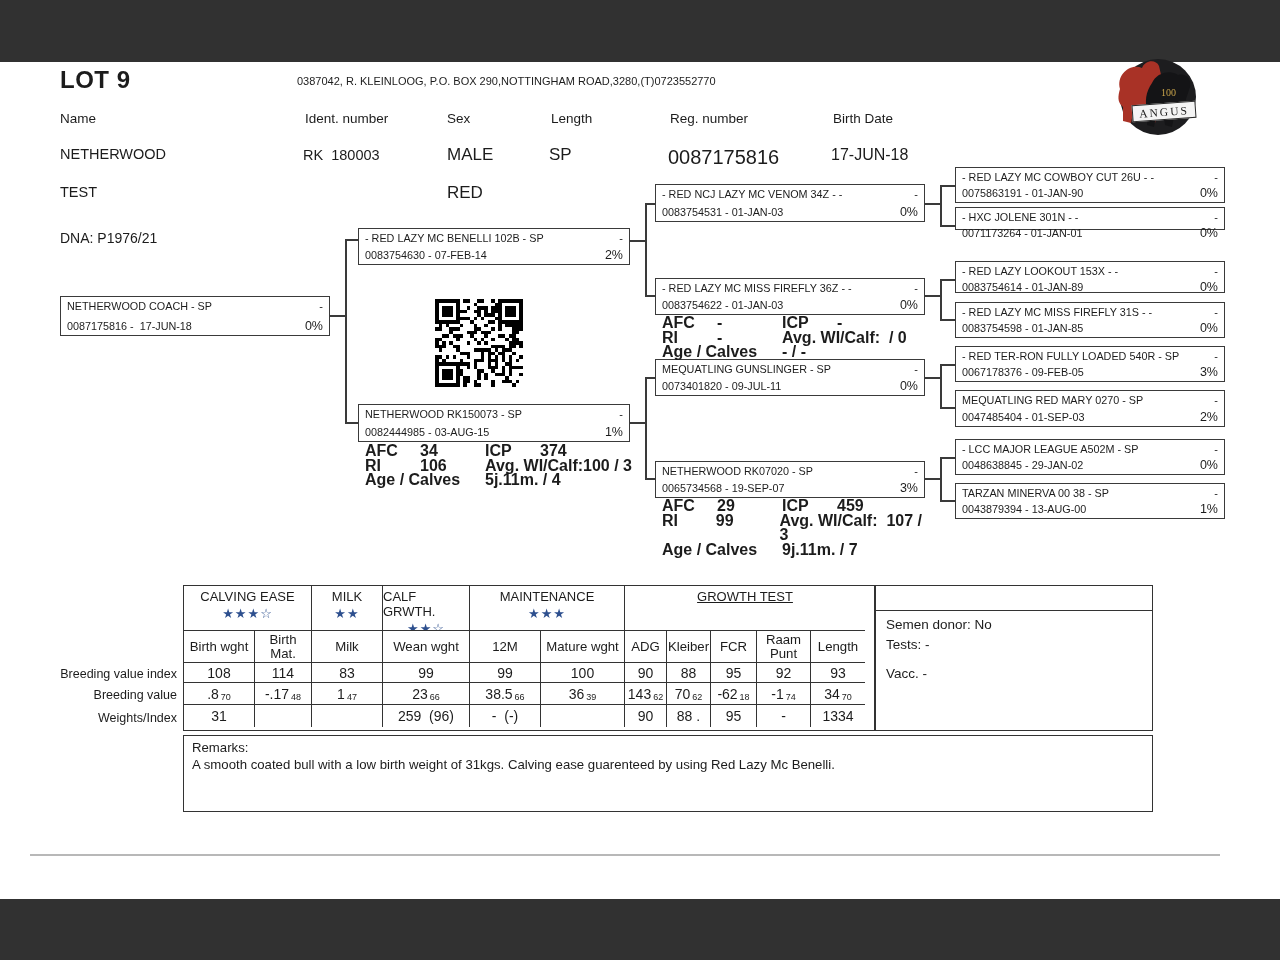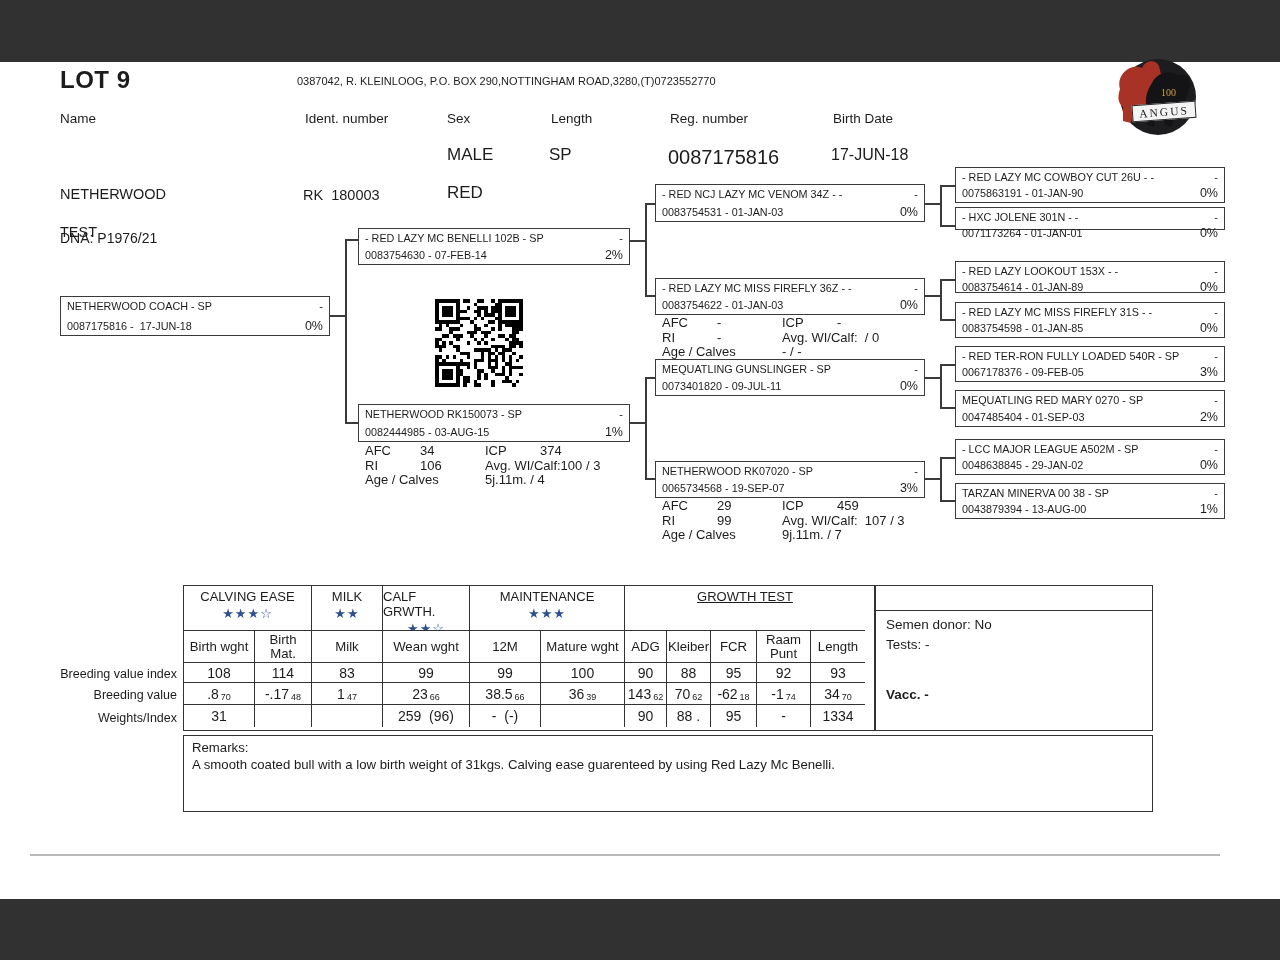--- a/index.html
+++ b/index.html
@@ -7,21 +7,21 @@
        font-family:"Liberation Sans",sans-serif;color:#1c1c1c;overflow:hidden;}
   .abs{position:absolute;}
   
   .bar-top{left:0;top:0;width:1280px;height:62px;background:#313131;}
   .bar-bottom{left:0;top:899px;width:1280px;height:61px;background:#313131;}
   .divider{left:30px;top:854px;width:1190px;height:2px;background:#b8b8b8;}
   
   .lot{left:60px;top:66px;font-size:24px;font-weight:bold;letter-spacing:.5px;}
   .address{left:297px;top:75px;font-size:11px;}
   .flabel{font-size:13.5px;text-align:right;}
-  .fval{font-size:14.5px;margin-top:40px;}
+  .fval{font-size:14.5px;}
   .fval-big{font-size:17px;}
   .dna{left:60px;top:230px;font-size:14px;}
   
   .logo{left:1106px;top:55px;width:92px;height:86px;}
   .logo-circle{position:absolute;left:14px;top:4px;width:76px;height:76px;border-radius:50%;background:#1d1d1f;}
   .logo-cows{position:absolute;left:0;top:0;width:92px;height:80px;}
   .logo-100{position:absolute;left:55px;top:32px;font-family:"Liberation Serif",serif;font-size:10px;color:#c9a44a;}
   .logo-banner{position:absolute;left:26px;top:48px;width:62px;height:15px;background:#f4f4f4;border:1px solid #2a2a2a;
       transform:rotate(-4deg);font-family:"Liberation Serif",serif;font-size:11.5px;letter-spacing:2px;
       display:flex;align-items:center;justify-content:center;color:#222;}
@@ -41,21 +41,21 @@
   .pb6{left:655px;top:461px;width:270px;height:37px}
   .pb7{left:955px;top:167px;width:270px;height:36px}
   .pb8{left:955px;top:207px;width:270px;height:23px}
   .pb9{left:955px;top:261px;width:270px;height:32px}
   .pb10{left:955px;top:302px;width:270px;height:36px}
   .pb11{left:955px;top:346px;width:270px;height:36px}
   .pb12{left:955px;top:390px;width:270px;height:37px}
   .pb13{left:955px;top:439px;width:270px;height:36px}
   .pb14{left:955px;top:483px;width:270px;height:36px}
   
-  .stats{position:absolute;font-size:13px;line-height:14.5px;}
+  .stats{position:absolute;font-size:16px;line-height:14.5px;font-weight:bold;}
   .sline{display:flex;}
   .sw1{display:inline-block;width:55px;}
   .sw2{display:inline-block;width:65px;}
   .sw3{display:inline-block;width:120px;}
   .st-dam{left:365px;top:444px;width:270px;}
   .st-gp2{left:662px;top:316px;width:270px;}
   .st-gp4{left:662px;top:499px;width:270px;}
   .cline{position:absolute;background:#3a3a3a;}
   
   .qr{left:435px;top:299px;width:88px;height:88px;}
@@ -71,21 +71,21 @@
   .nb-r{border-right:none;}
   .nb-b{border-bottom:none;}
   .sp2{grid-column:span 2;}
   .sp5{grid-column:span 5;text-decoration:underline;}
   .acc{font-size:9px;margin-left:2px;margin-top:6px;}
   .rlabel{position:absolute;width:150px;left:27px;text-align:right;font-size:12.5px;}
   .rl0{top:667px}.rl1{top:688px}.rl2{top:711px}
   .sidebox{left:875px;top:585px;width:278px;height:146px;border:1.5px solid #333;box-sizing:border-box;font-size:13.5px;}
   .side-top{height:24px;border-bottom:1px solid #333;}
   .side-body{padding:4px 10px;line-height:20px;}
-  .vgap{margin-top:30px;font-weight:bold;}
+  .vgap{margin-top:9px;}
   .remarks{left:183px;top:735px;width:970px;height:77px;border:1.5px solid #333;box-sizing:border-box;
       padding:3px 8px;font-size:13.2px;line-height:17px;}
 </style>
 </head>
 <body>
 
 <div class="abs bar-top"></div>
 <div class="abs bar-bottom"></div>
 <div class="abs divider"></div>
 

